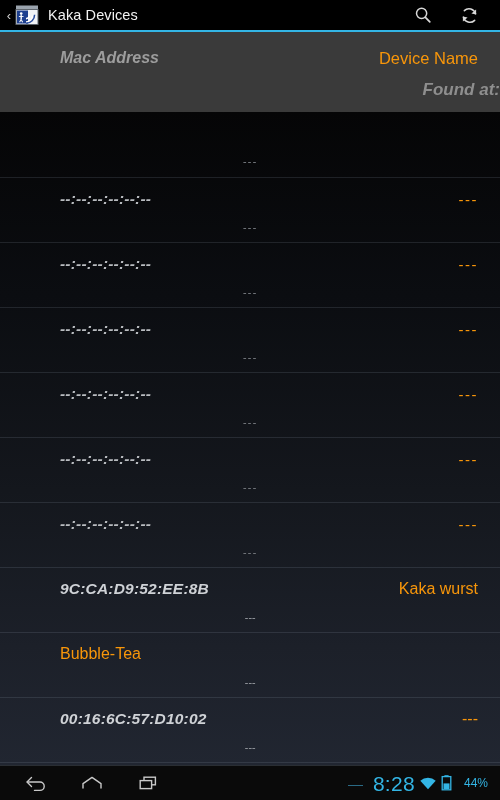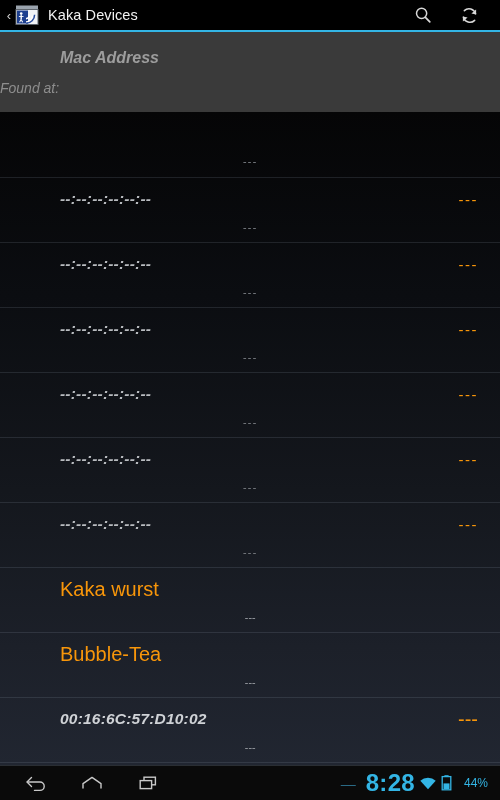--- a/index.html
+++ b/index.html
@@ -95,25 +95,26 @@
     font-weight: bold;
     flex: 1 1 auto;
   }
   #hdr-name {
     color: #f8960a;
     font-size: 16.5px;
     flex: 0 0 auto;
     text-align: right;
   }
   #hdr-foundat {
-    text-align: left;
+    text-align: right;
     color: #8e8e8e;
-    font-size: 14px;
+    font-size: 17px;
     font-style: italic;
     margin-top: -4px;
+    font-weight: bold;
   }
 
   
   #device-list {
     flex: 1 1 auto;
     position: relative;
     background: linear-gradient(to bottom, #050506 0%, #0b0d11 28%, #14171d 58%, #1c2029 82%, #212631 100%);
     overflow: hidden;
   }
   .row {
@@ -136,21 +137,21 @@
     font-size: 15.5px;
     font-style: italic;
     font-weight: bold;
     letter-spacing: 0.2px;
     white-space: nowrap;
   }
   .row.blank .cell-mac { color: #b9bcc0; }
   .cell-name {
     flex: 0 0 auto;
     color: #f8960a;
-    font-size: 20px;
+    font-size: 16px;
     white-space: nowrap;
     text-align: right;
   }
   .row.blank .cell-name { font-size: 15px; letter-spacing: 1.5px; }
   .cell-time {
     text-align: center;
     color: #8b8f95;
     font-size: 11px;
     font-style: italic;
     height: 22px;
@@ -185,23 +186,23 @@
     padding-right: 4px;
   }
   #status-dash {
     color: #2a6a85;
     font-size: 15px;
     line-height: 1;
     margin-right: 6px;
   }
   #clock {
     color: #33b5e5;
-    font-size: 24px;
+    font-size: 21px;
     line-height: 1;
-    font-weight: 700;
+    font-weight: 400;
     letter-spacing: 0.3px;
   }
   #battery-pct {
     color: #33b5e5;
     font-size: 12px;
     line-height: 1;
     margin-left: 8px;
   }
   .sys-icon { display: block; }
 </style>
@@ -255,20 +256,21 @@
         <path d="M4.1 17.4 L4.0 12.1 L9.0 13.0 Z" fill="#d8d8d8"></path>
       </svg>
     </div>
   </div>
 
   <div id="accent-rule"></div>
 
   <div id="col-header">
     <div class="hdr-row">
       <div id="hdr-mac">Mac Address</div>
+      <div id="hdr-name">Device Name</div>
     </div>
     <div id="hdr-foundat">Found at:</div>
   </div>
 
   <div id="device-list">
 
   <div class="row blank">
         <div class="row-main">
           <div class="cell-mac"></div>
           <div class="cell-name"></div>
@@ -312,20 +314,21 @@
       </div>
       <div class="row blank">
         <div class="row-main">
           <div class="cell-mac">--:--:--:--:--:--</div>
           <div class="cell-name">---</div>
         </div>
         <div class="cell-time">---</div>
       </div>
       <div class="row">
         <div class="row-main">
+          <div class="cell-mac">9C:CA:D9:52:EE:8B</div>
           <div class="cell-name">Kaka wurst</div>
         </div>
         <div class="cell-time">---</div>
       </div>
       <div class="row">
         <div class="row-main">
           <div class="cell-name">Bubble-Tea</div>
         </div>
         <div class="cell-time">---</div>
       </div>

